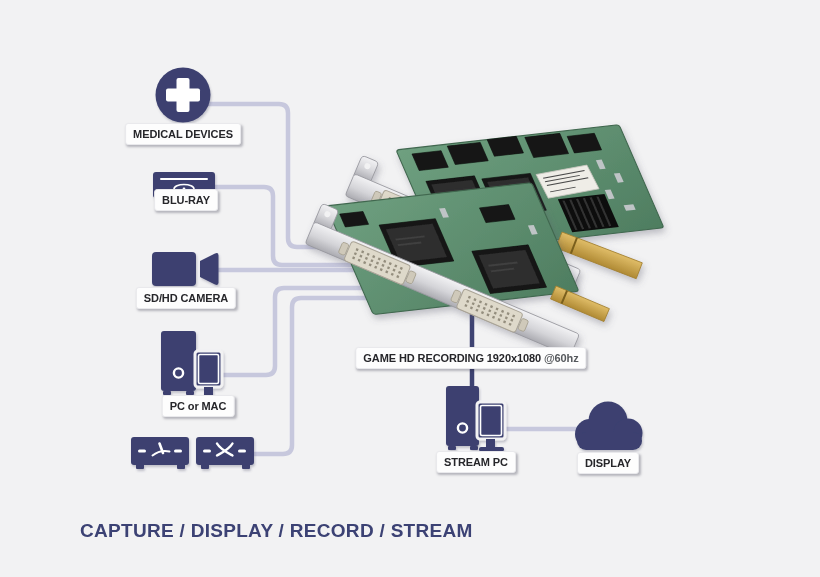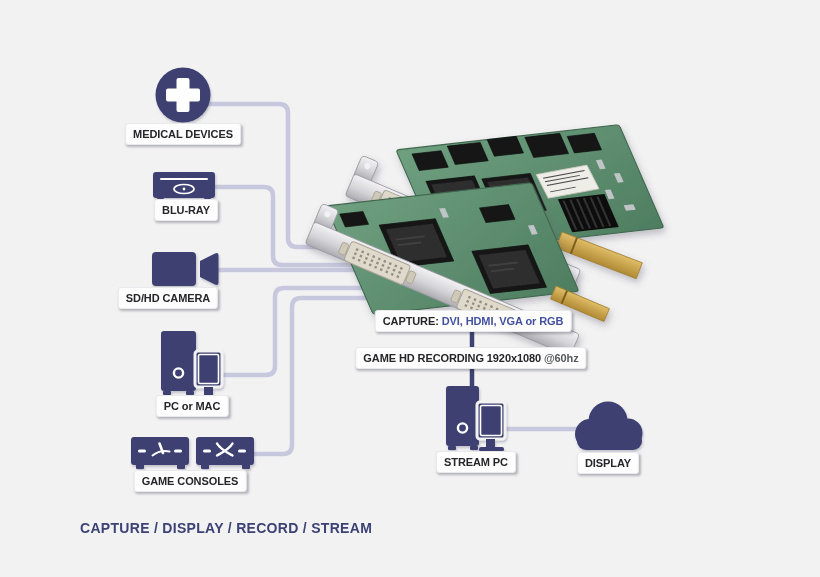--- a/index.html
+++ b/index.html
@@ -8,21 +8,21 @@
          background:var(--background,#f2f2f3);}
   svg.layer{position:absolute;left:0;top:0;}
   .lbl{position:absolute;transform:translateX(-50%);background:#fdfdfd;
        color:var(--label-text,#26262a);font-size:11px;font-weight:bold;
        line-height:14px;padding:3px 7px;border-radius:3px;white-space:nowrap;
        letter-spacing:-0.1px;border:1px solid #e9e9ec;
        box-shadow:1.5px 2px 2.5px rgba(40,40,60,0.30);}
   .lbl .blue{color:var(--label-accent-blue,#44519e);}
   .lbl .muted{color:var(--label-muted,#55585c);margin-top:32px;}
   .slogan{position:absolute;left:80px;top:520px;
-          color:var(--slogan,#3c4274);font-size:14px;font-weight:bold;
+          color:var(--slogan,#3c4274);font-size:19px;font-weight:bold;
           letter-spacing:0.3px;}
 </style>
 </head>
 <body>
 
 <div class="stage">
 
   <svg class="layer" width="820" height="577">
     <g fill="none" stroke="var(--wire-lavender,#c7c8dd)" stroke-width="4.5" stroke-linecap="round">
       <path d="M206 104 H279 Q288 104 288 113 V238 Q288 247 297 247 H400"></path>
@@ -264,29 +264,24 @@
       <g>
         <circle cx="590" cy="434" r="15"></circle>
         <circle cx="608" cy="421" r="19.5"></circle>
         <circle cx="628" cy="433" r="14.5"></circle>
         <rect x="577" y="432" width="65" height="18" rx="9"></rect>
       </g>
     </g>
   </svg>
 
   <div class="lbl" style="left:183px;top:123px"><span>MEDICAL DEVICES</span></div>
-  <div class="lbl" style="left:186px;top:199px"><span>BLU-RAY</span></div>
-  <div class="lbl" style="left:168px;top:287px"><span>SD/HD CAMERA</span></div>
-  <div class="lbl" style="left:192px;top:395px"><span>PC or MAC</span></div>
-  <div class="lbl" style="left:190px;top:470px"><span>GAME CONSOLES</span></div>
-
-  <div class="lbl" style="left:473px;top:310px">
-    <span>CAPTURE:</span>
-    <span class="blue">DVI, HDMI, VGA or RGB</span>
-  </div>
+  <div class="lbl" style="left:186px;top:189px"><span>BLU-RAY</span></div>
+  <div class="lbl" style="left:186px;top:287px"><span>SD/HD CAMERA</span></div>
+  <div class="lbl" style="left:198px;top:395px"><span>PC or MAC</span></div>
+
   <div class="lbl" style="left:471px;top:347px">
     <span>GAME HD RECORDING 1920x1080</span>
     <span class="muted">@60hz</span>
   </div>
 
   <div class="lbl" style="left:476px;top:451px"><span>STREAM PC</span></div>
   <div class="lbl" style="left:608px;top:452px"><span>DISPLAY</span></div>
 
   <div class="slogan">CAPTURE / DISPLAY / RECORD / STREAM</div>
 </div>

